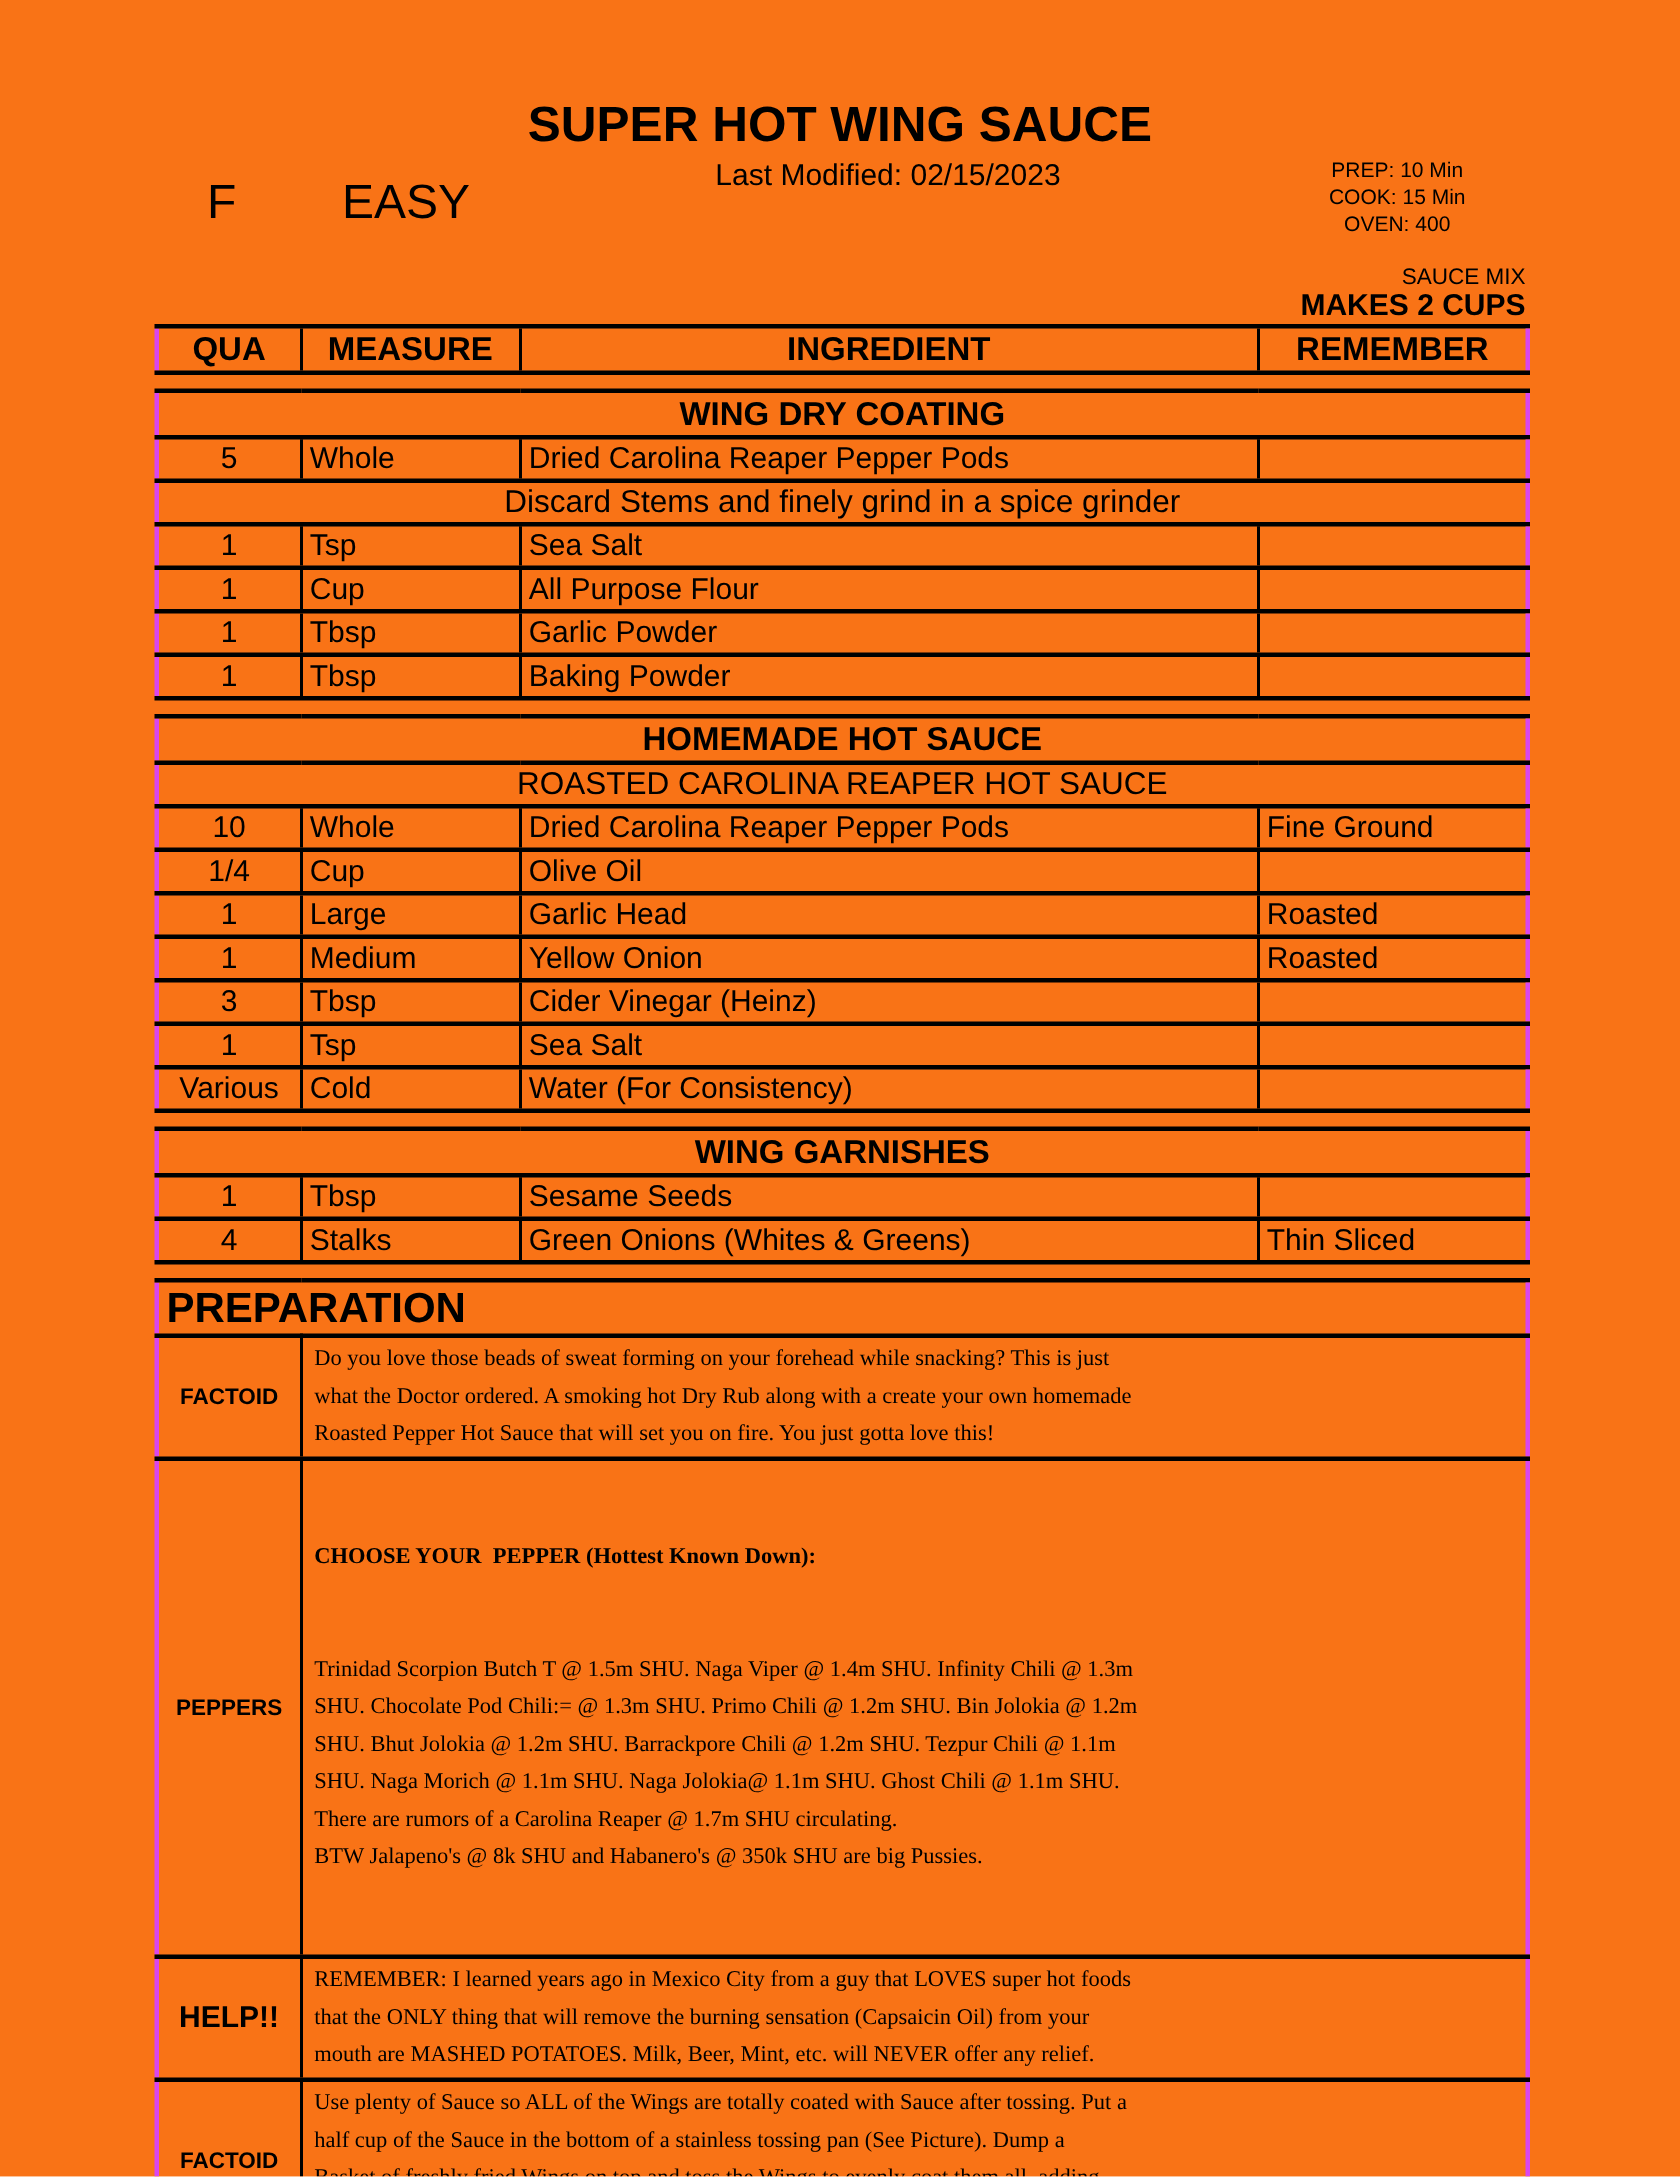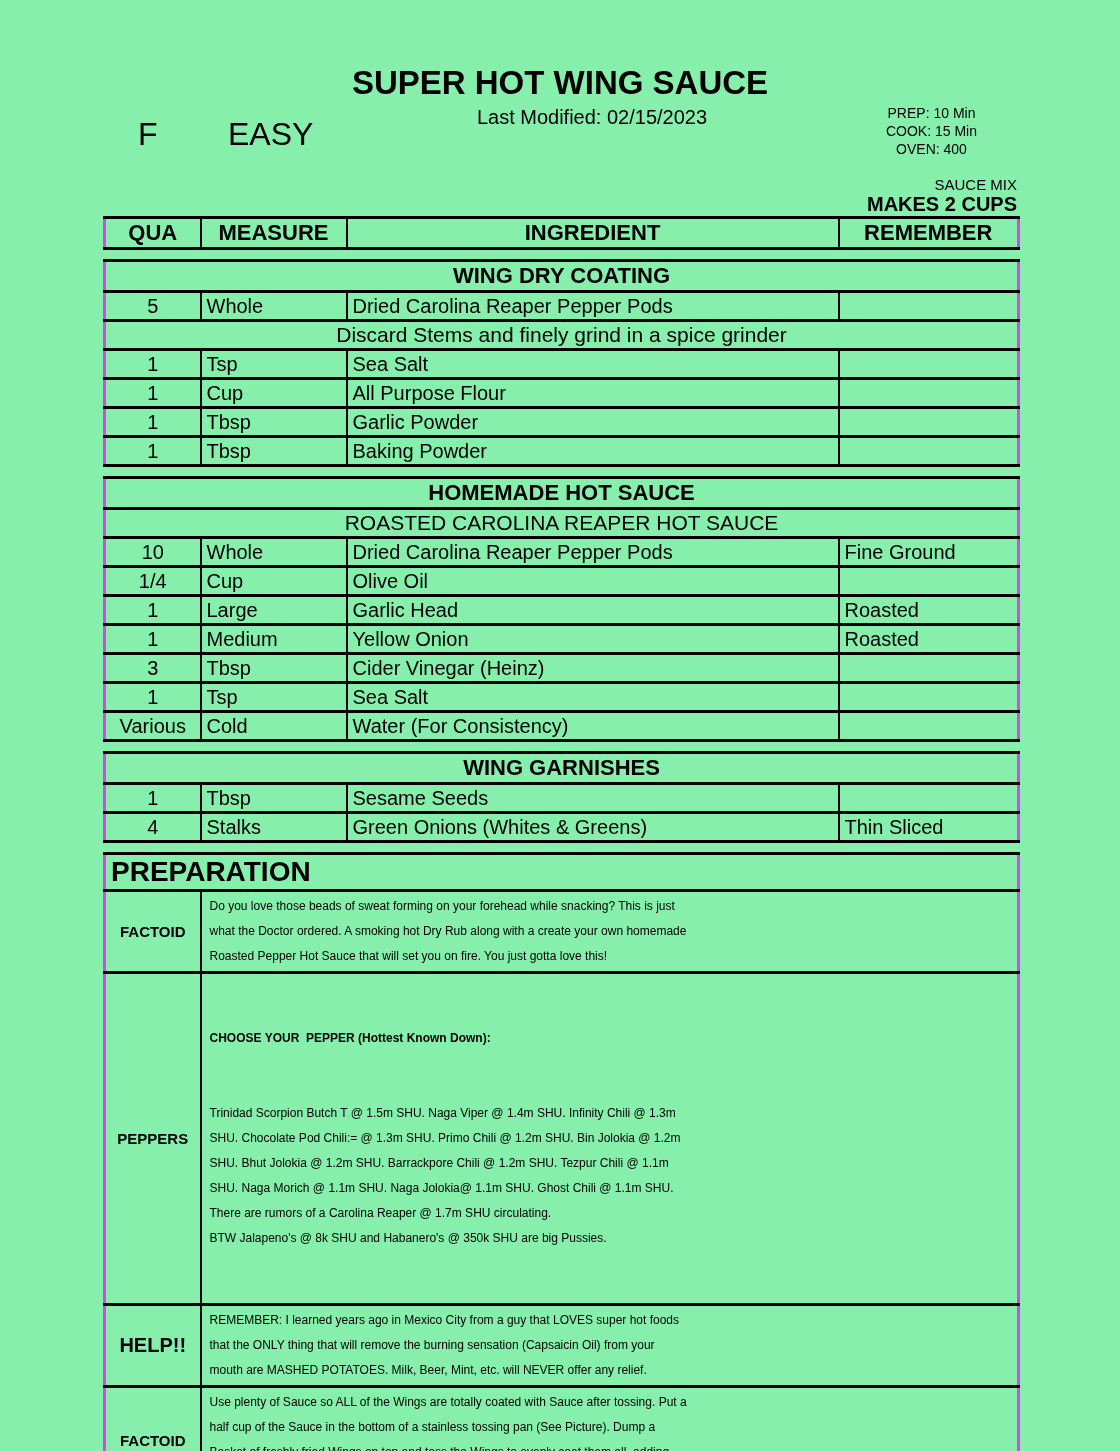--- a/index.html
+++ b/index.html
@@ -1,21 +1,21 @@
 <!DOCTYPE html>
 <html><head>
 <meta charset="utf-8">
 <style>
   * { margin: 0; padding: 0; box-sizing: border-box; }
   html, body { background: #ffffff; }
   .page {
     position: relative;
     width: 1120px;
     height: 1451px;
-    background: #86efac;
+    background: #f97316;
     color: #000000;
     font-family: "Liberation Sans", sans-serif;
     overflow: hidden;
   }
   .title {
     margin-top: 64px;
     text-align: center;
     font-size: 33px;
     font-weight: bold;
   }
@@ -86,26 +86,27 @@
   td.prep-title { font-weight: bold; font-size: 28px; height: 33px; }
   td.prep-label {
     text-align: center;
     font-weight: bold;
     font-size: 15px;
     white-space: nowrap;
     padding: 1px 2px;
   }
   td.prep-label.big { font-size: 20px; }
   td.prep-text {
-    font-size: 12px;
+    font-size: 15px;
     line-height: 25px;
     padding: 2px 8px;
     height: auto;
     white-space: pre-wrap;
     vertical-align: middle;
+    font-family: Liberation Serif, serif;
   }
   .lead { font-weight: bold; white-space: pre-wrap; }
 </style>
 </head>
 <body>
 
 <div class="page">
 
   <div class="title">SUPER HOT WING SAUCE</div>
 

